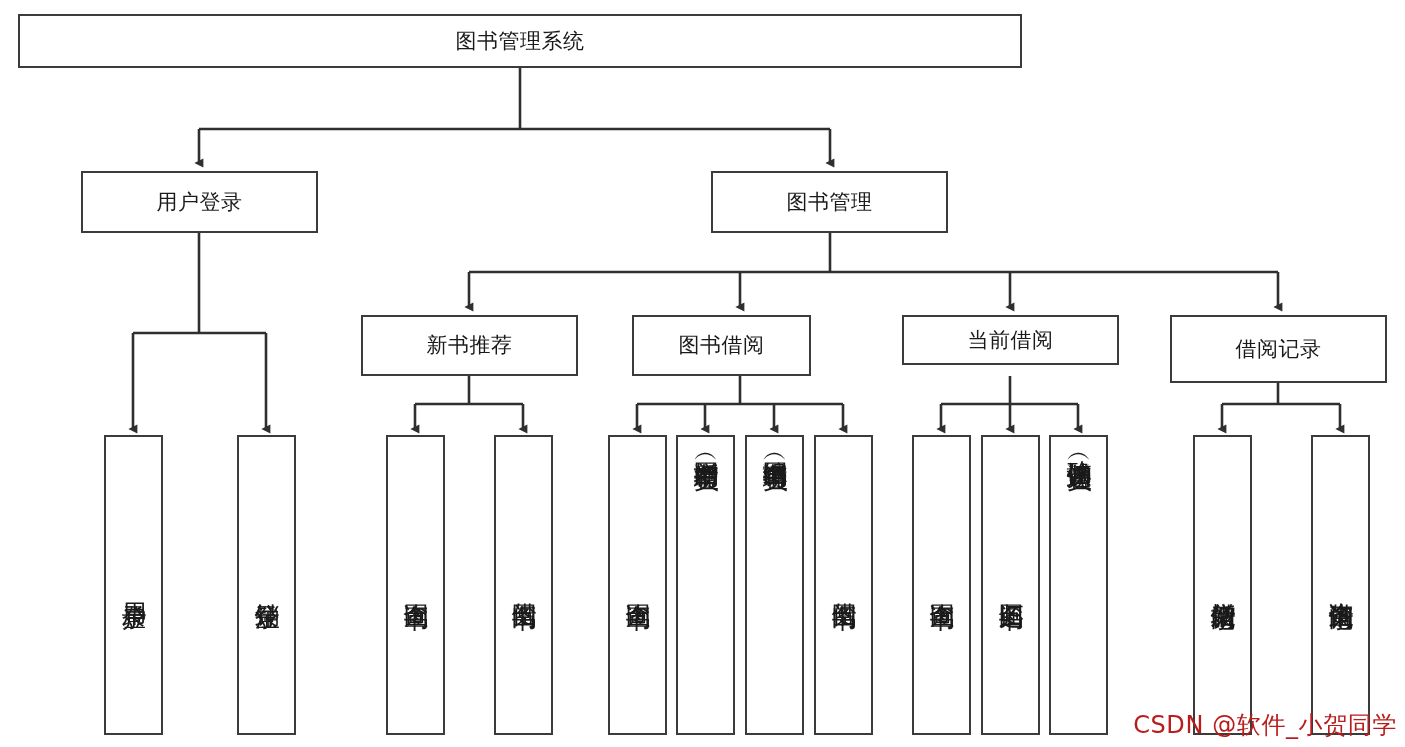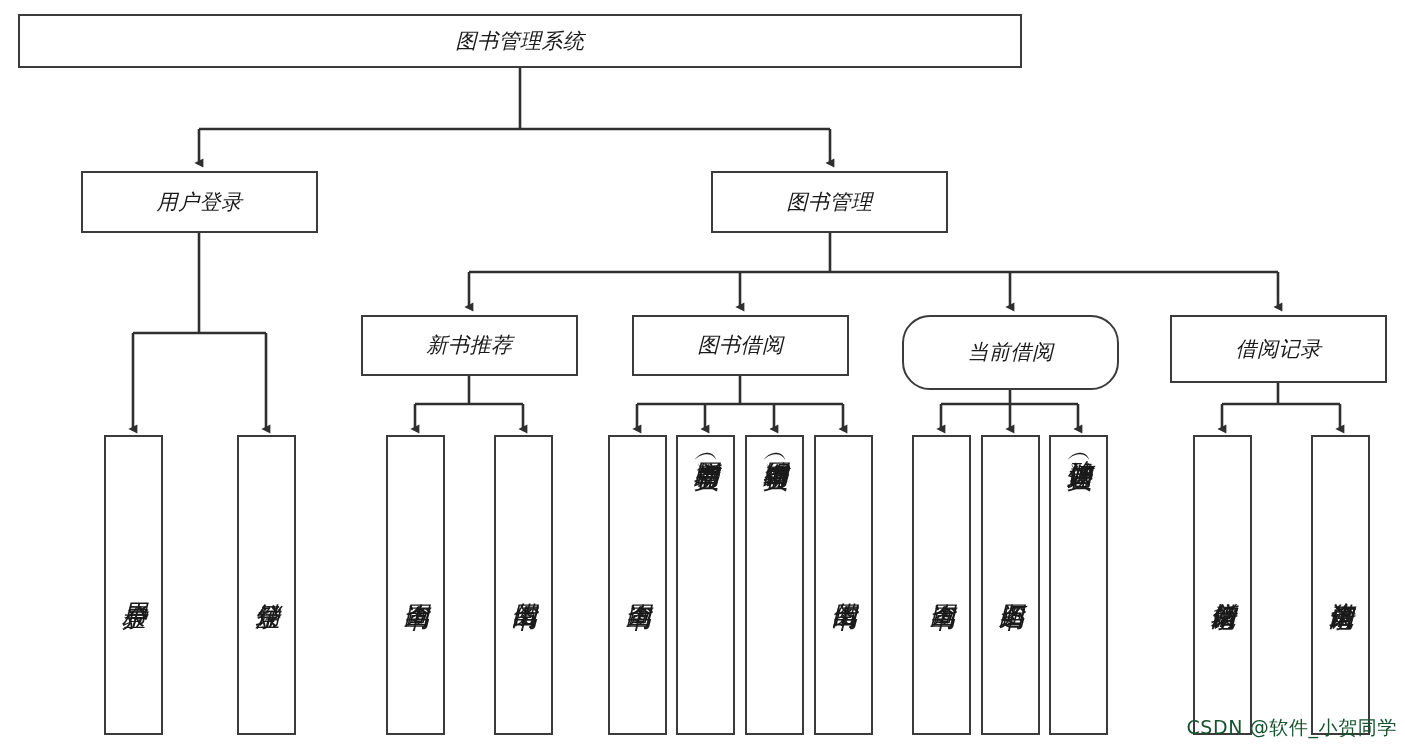--- a/index.html
+++ b/index.html
@@ -35,21 +35,20 @@
     align-items: center;
     justify-content: center;
     color: #1a1a1a;
   }
   .node-label {
     display: block;
     text-align: center;
     line-height: 1.18;
     letter-spacing: 0.5px;
     color: #1a1a1a;
-    font-style: italic;
   }
   .node.horizontal .node-label {
     font-size: 21px;
     white-space: nowrap;
   }
   .node.root .node-label {
     font-size: 21px;
   }
   .node.leaf {
     align-items: flex-start;
@@ -65,22 +64,22 @@
     max-height: 100%;
   }
   .node.leaf.centered {
     align-items: center;
     padding-top: 0;
   }
   #watermark {
     position: absolute;
     right: 8px;
     bottom: 6px;
-    font-size: 19px;
-    color: #14532d;
+    font-size: 24px;
+    color: #b91c1c;
     letter-spacing: 0.6px;
     white-space: nowrap;
     font-family: "DejaVu Sans", "Liberation Sans", sans-serif;
   }
 </style>
 </head>
 <body>
 
 <div id="diagram-root">
 
@@ -146,25 +145,25 @@
   </div>
 
   <div class="node horizontal" style="left:361px; top:315px; width:217px; height:61px;">
     <span class="node-label">新书推荐</span>
   </div>
 
   <div class="node horizontal" style="left:711px; top:171px; width:237px; height:62px;">
     <span class="node-label">图书管理</span>
   </div>
 
-  <div class="node horizontal" style="left:632px; top:315px; width:217px; height:61px;">
+  <div class="node horizontal" style="left:632px; top:315px; width:179px; height:61px;">
     <span class="node-label">图书借阅</span>
   </div>
 
-  <div class="node horizontal" style="left:902px; top:315px; width:217px; height:75px;border-radius:28px;">
+  <div class="node horizontal" style="left:902px; top:315px; width:217px; height:50px;">
     <span class="node-label">当前借阅</span>
   </div>
 
   <div class="node horizontal" style="left:1170px; top:315px; width:217px; height:68px;">
     <span class="node-label">借阅记录</span>
   </div>
 
   <div class="node leaf centered" style="left:104px; top:435px; width:59px; height:300px;">
     <span class="node-label">用户登录</span>
   </div>

